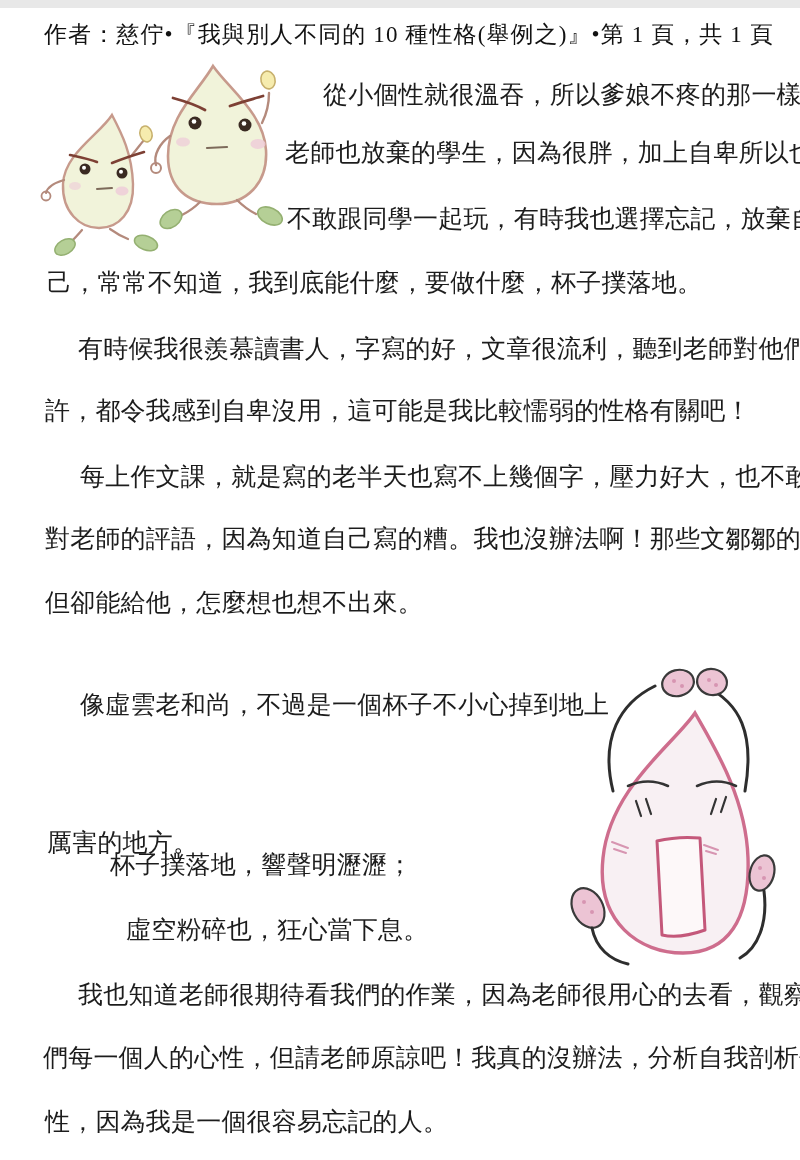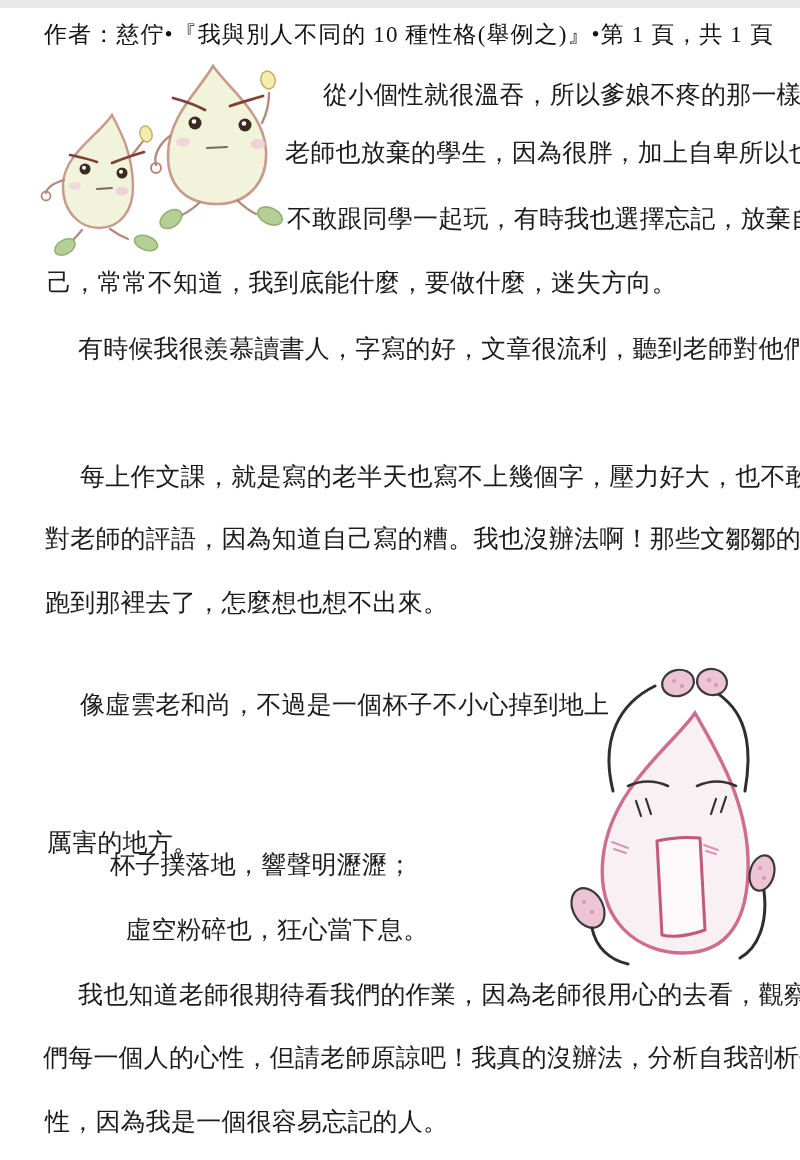--- a/index.html
+++ b/index.html
@@ -22,25 +22,26 @@
 </head>
 <body>
 
 <div class="page">
 
   <div class="doc-header">作者：慈佇•『我與別人不同的 10 種性格(舉例之)』•第 1 頁，共 1 頁</div>
 
   <div class="ln" style="left:323px;top:70px">從小個性就很溫吞，所以爹娘不疼的那一樣，</div>
   <div class="ln" style="left:285px;top:128px">老師也放棄的學生，因為很胖，加上自卑所以也</div>
   <div class="ln" style="left:287px;top:194px">不敢跟同學一起玩，有時我也選擇忘記，放棄自</div>
-  <div class="ln" style="left:47px;top:258px">己，常常不知道，我到底能什麼，要做什麼，迷失方向。</div>
+  <div class="ln" style="left:47px;top:258px">己，常常不知道，我到底能什麼，要做什麼，杯子撲落地。</div>
   <div class="ln" style="left:78px;top:324px">有時候我很羨慕讀書人，字寫的好，文章很流利，聽到老師對他們讚</div>
+  <div class="ln" style="left:45px;top:386px">許，都令我感到自卑沒用，這可能是我比較懦弱的性格有關吧！</div>
   <div class="ln" style="left:80px;top:452px">每上作文課，就是寫的老半天也寫不上幾個字，壓力好大，也不敢面</div>
   <div class="ln" style="left:45px;top:514px">對老師的評語，因為知道自己寫的糟。我也沒辦法啊！那些文鄒鄒的文字</div>
-  <div class="ln" style="left:45px;top:578px">跑到那裡去了，怎麼想也想不出來。</div>
+  <div class="ln" style="left:45px;top:578px">但卻能給他，怎麼想也想不出來。</div>
   <div class="ln" style="left:80px;top:680px">像虛雲老和尚，不過是一個杯子不小心掉到地上</div>
   <div class="ln" style="left:47px;top:818px">厲害的地方。</div>
   <div class="ln" style="left:110px;top:840px">杯子撲落地，響聲明瀝瀝；</div>
   <div class="ln" style="left:126px;top:905px">虛空粉碎也，狂心當下息。</div>
   <div class="ln" style="left:78px;top:970px">我也知道老師很期待看我們的作業，因為老師很用心的去看，觀察我</div>
   <div class="ln" style="left:43px;top:1033px">們每一個人的心性，但請老師原諒吧！我真的沒辦法，分析自我剖析個</div>
   <div class="ln" style="left:45px;top:1097px">性，因為我是一個很容易忘記的人。</div>
 
   <svg class="illu" style="left:40px;top:50px" width="256" height="206" viewBox="40 50 256 206" aria-hidden="true">
 

